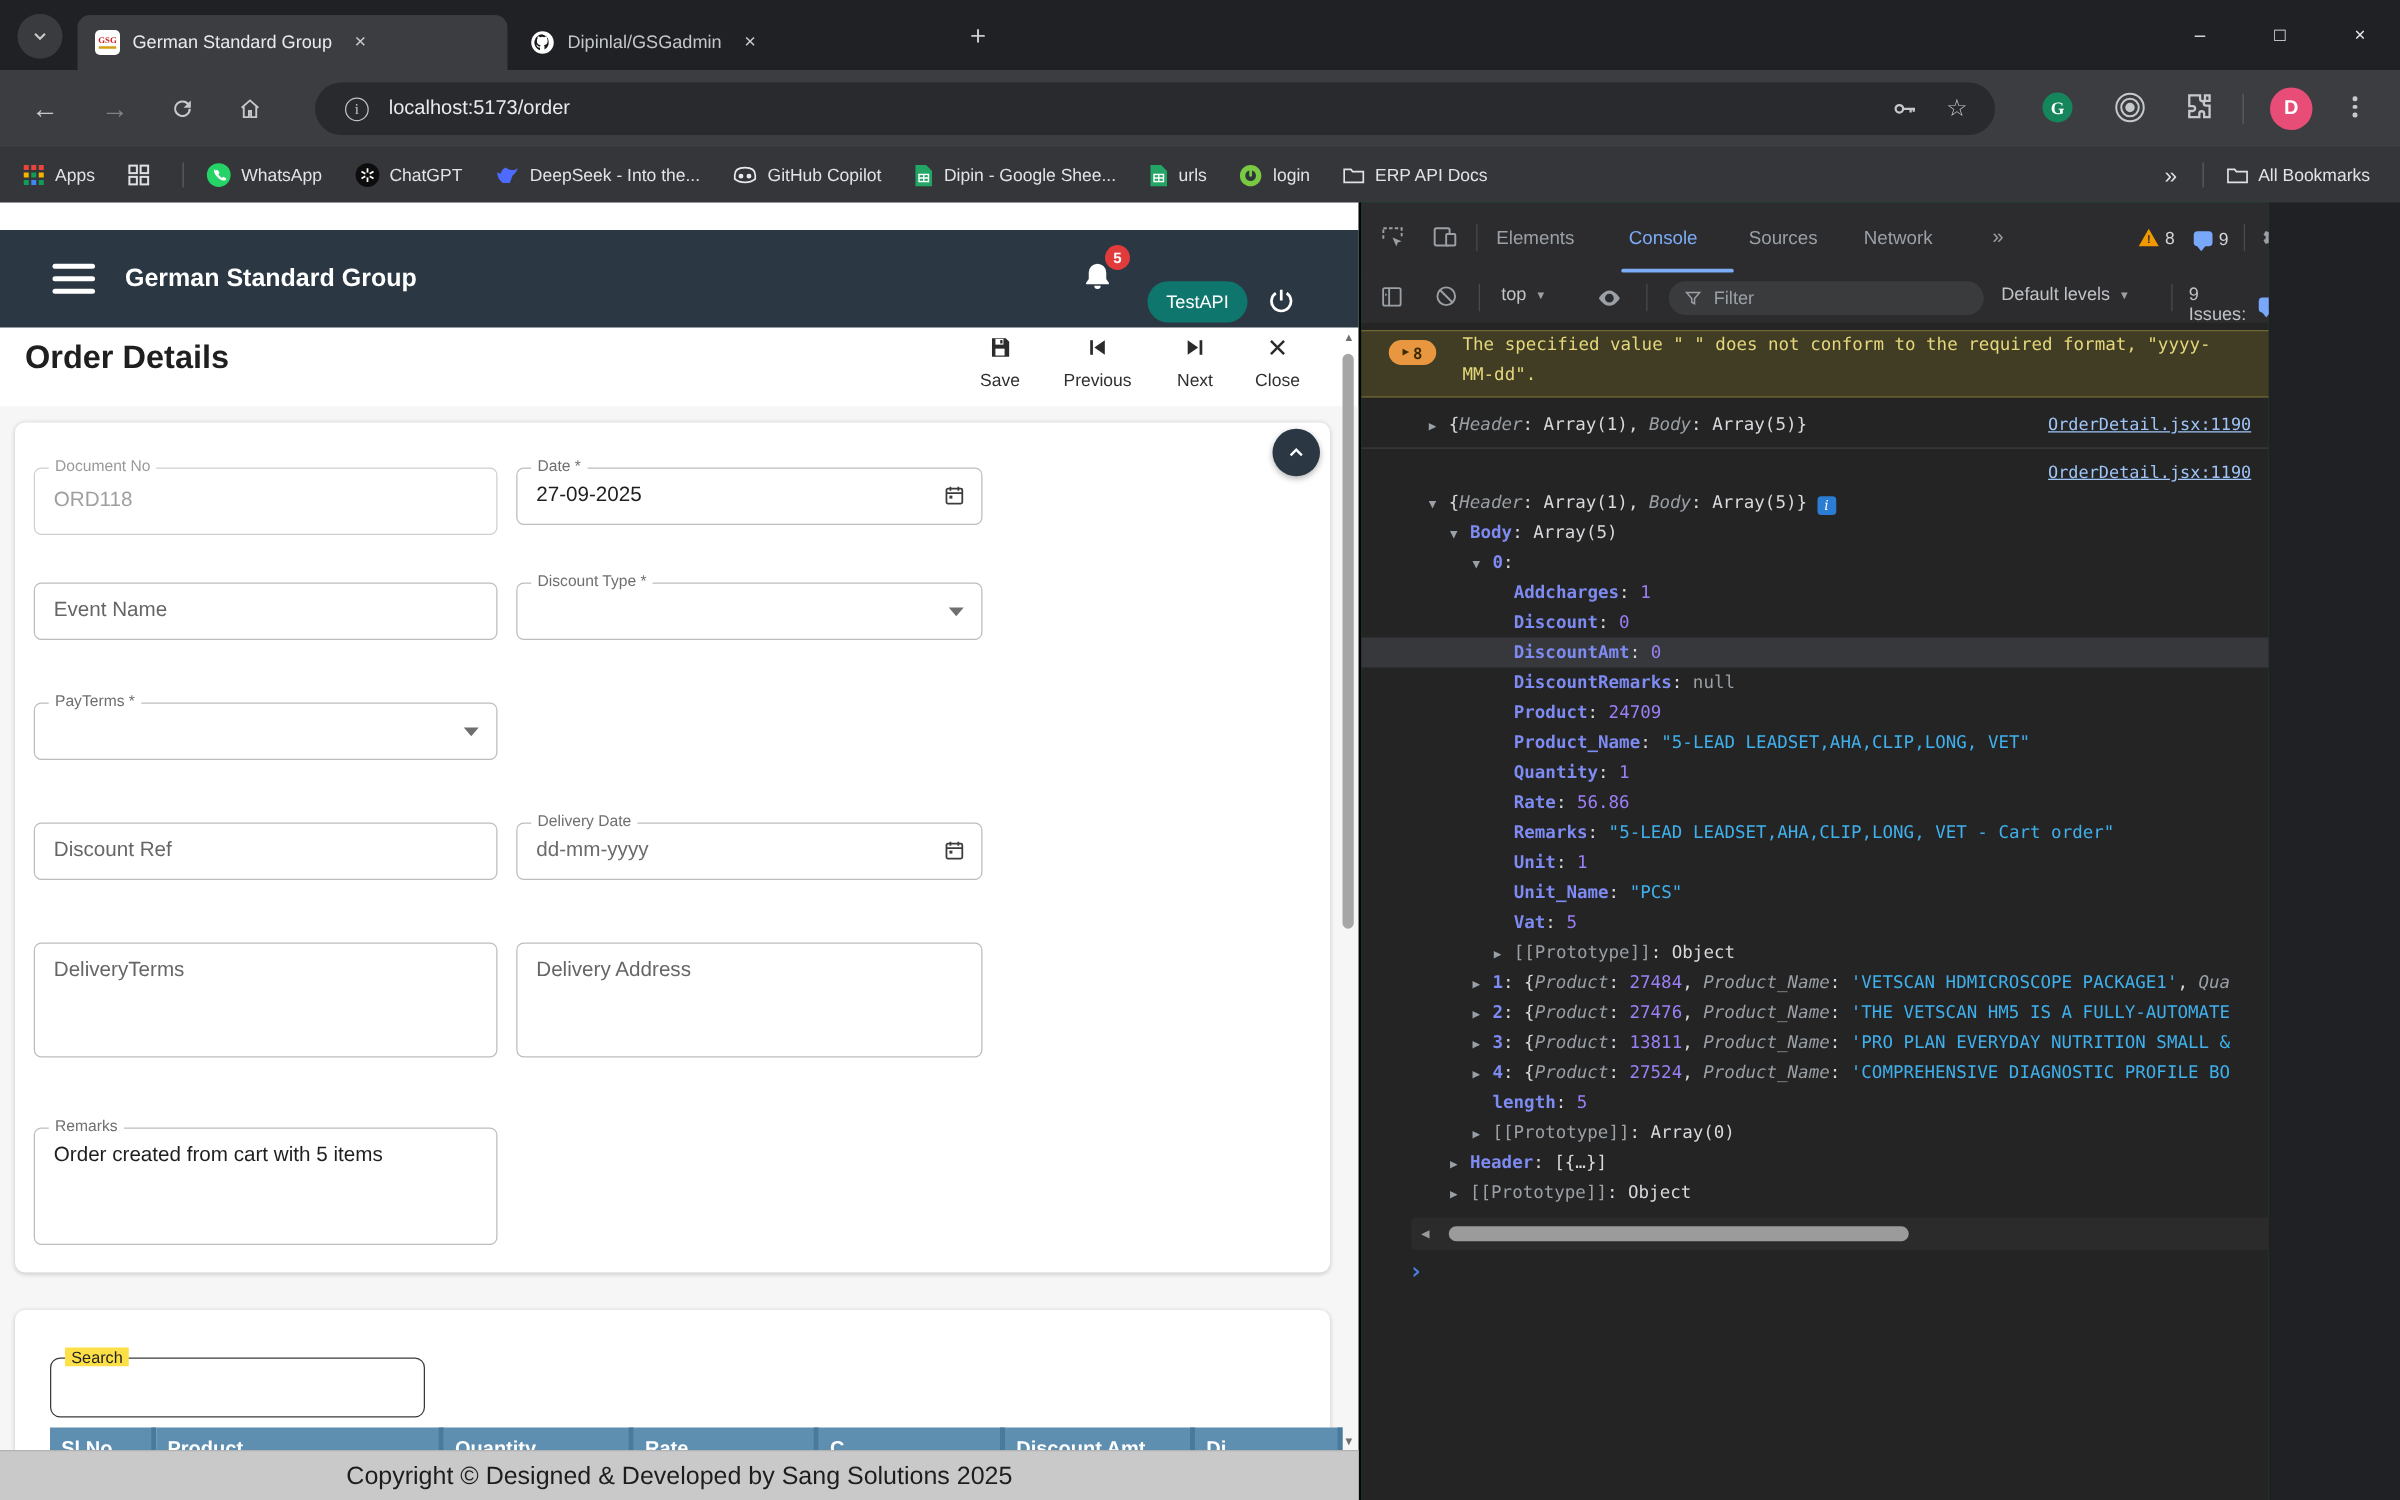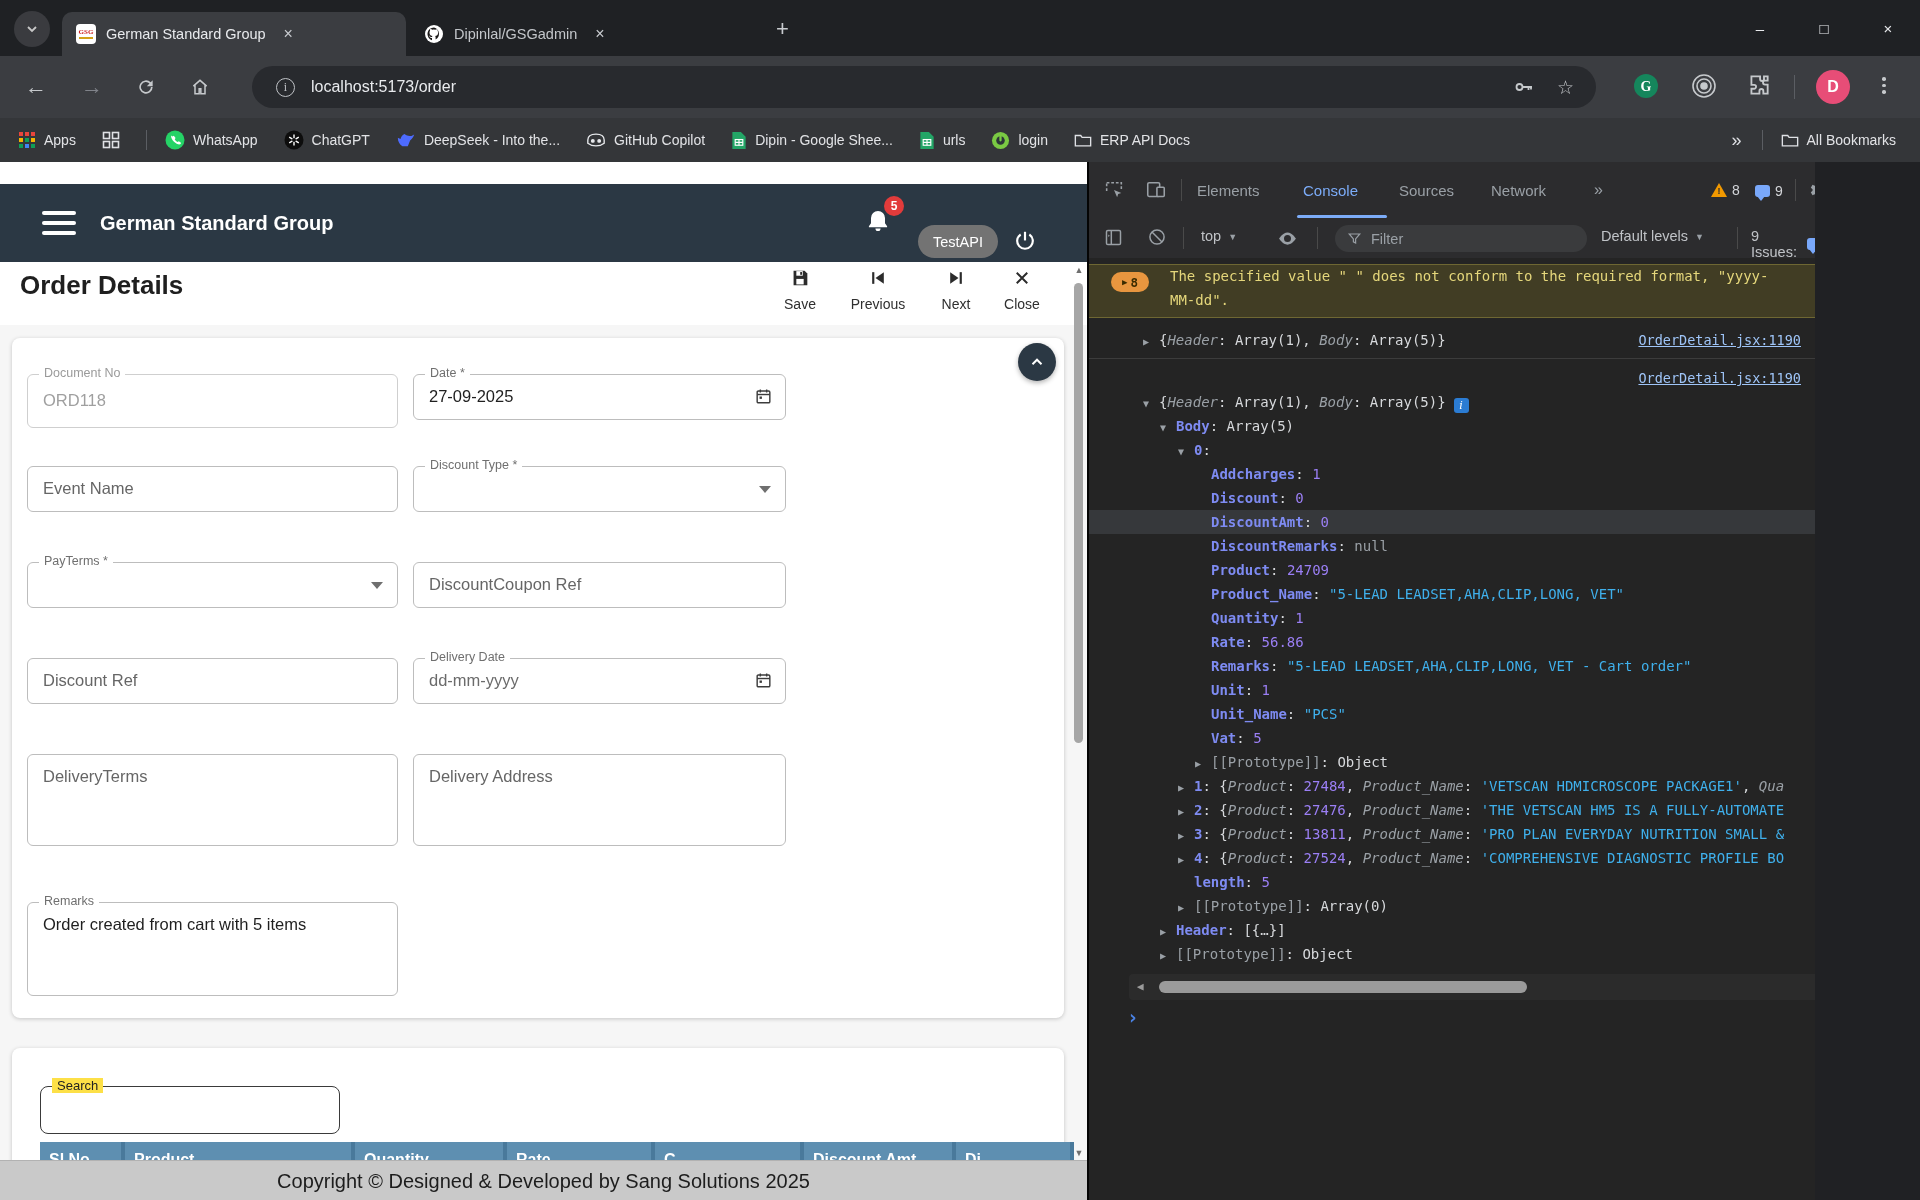--- a/index.html
+++ b/index.html
@@ -55,21 +55,21 @@
   .appheader{position:absolute;left:0;top:22px;width:100%;height:78px;background:#2b3844;}
   .burger{position:absolute;left:42px;top:27px;width:34px;}
   .burger i{display:block;height:4px;background:#fff;border-radius:2px;margin-bottom:6px;}
   .apptitle{position:absolute;left:100px;top:0;height:78px;display:flex;align-items:center;
             color:#fff;font-size:20px;font-weight:bold;}
   .bellwrap{position:absolute;left:864px;top:24px;width:30px;height:30px;}
   .bellbadge{position:absolute;left:884px;top:12px;min-width:20px;height:20px;border-radius:10px;
              background:#e23b3b;color:#fff;font-size:12px;font-weight:bold;display:flex;
              align-items:center;justify-content:center;}
   .testapi{position:absolute;left:918px;top:41px;width:80px;height:33px;border-radius:17px;
-           background:#737373;color:#fff;font-size:14.5px;display:flex;align-items:center;
+           background:#0f766e;color:#fff;font-size:14.5px;display:flex;align-items:center;
            justify-content:center;}
   .powerbtn{position:absolute;left:1012px;top:44px;}
   .pagetitle{position:absolute;left:20px;top:108px;font-size:26px;font-weight:bold;color:#1f1f1f;}
   .act{position:absolute;top:104px;width:64px;text-align:center;}
   .act .aicon{height:24px;display:flex;align-items:center;justify-content:center;}
   .act .albl{font-size:14px;color:#2f2f2f;margin-top:6px;}
   .card{position:absolute;background:#fff;border-radius:8px;box-shadow:0 1px 4px rgba(0,0,0,.2);}
   #card1{left:12px;top:176px;width:1052px;height:680px;}
   #card2{left:12px;top:886px;width:1052px;height:170px;}
   .fld{position:absolute;border:1px solid #bdbdbd;border-radius:6px;background:#fff;box-sizing:border-box;}
@@ -447,23 +447,20 @@
           <span class="ph" style="top: 50%; transform: translateY(-55%);">Event Name</span>
         </div>
         <div class="fld" style="left: 401px; top: 128px; width: 373px; height: 46px;">
           <span class="notch">Discount Type *</span>
           <span class="selarrow"></span>
         </div>
         <div class="fld" style="left: 15px; top: 224px; width: 371px; height: 46px;">
           <span class="notch">PayTerms *</span>
           <span class="selarrow"></span>
         </div>
-        <div class="fld" style="left: 401px; top: 224px; width: 373px; height: 46px;">
-          <span class="ph" style="top: 50%; transform: translateY(-55%);">DiscountCoupon Ref</span>
-        </div>
         <div class="fld" style="left: 15px; top: 320px; width: 371px; height: 46px;">
           <span class="ph" style="top: 50%; transform: translateY(-55%);">Discount Ref</span>
         </div>
         <div class="fld" style="left: 401px; top: 320px; width: 373px; height: 46px;">
           <span class="notch">Delivery Date</span>
           <span class="val muted" style="top: 50%; transform: translateY(-55%);">dd-mm-yyyy</span>
           <span class="calico">
             <svg width="19" height="19" viewBox="0 0 24 24" fill="none" stroke="#3c3c3c" stroke-width="1.8">
               <rect x="4" y="5" width="16" height="15" rx="1.5"></rect>
               <path d="M4 9.5h16"></path>

